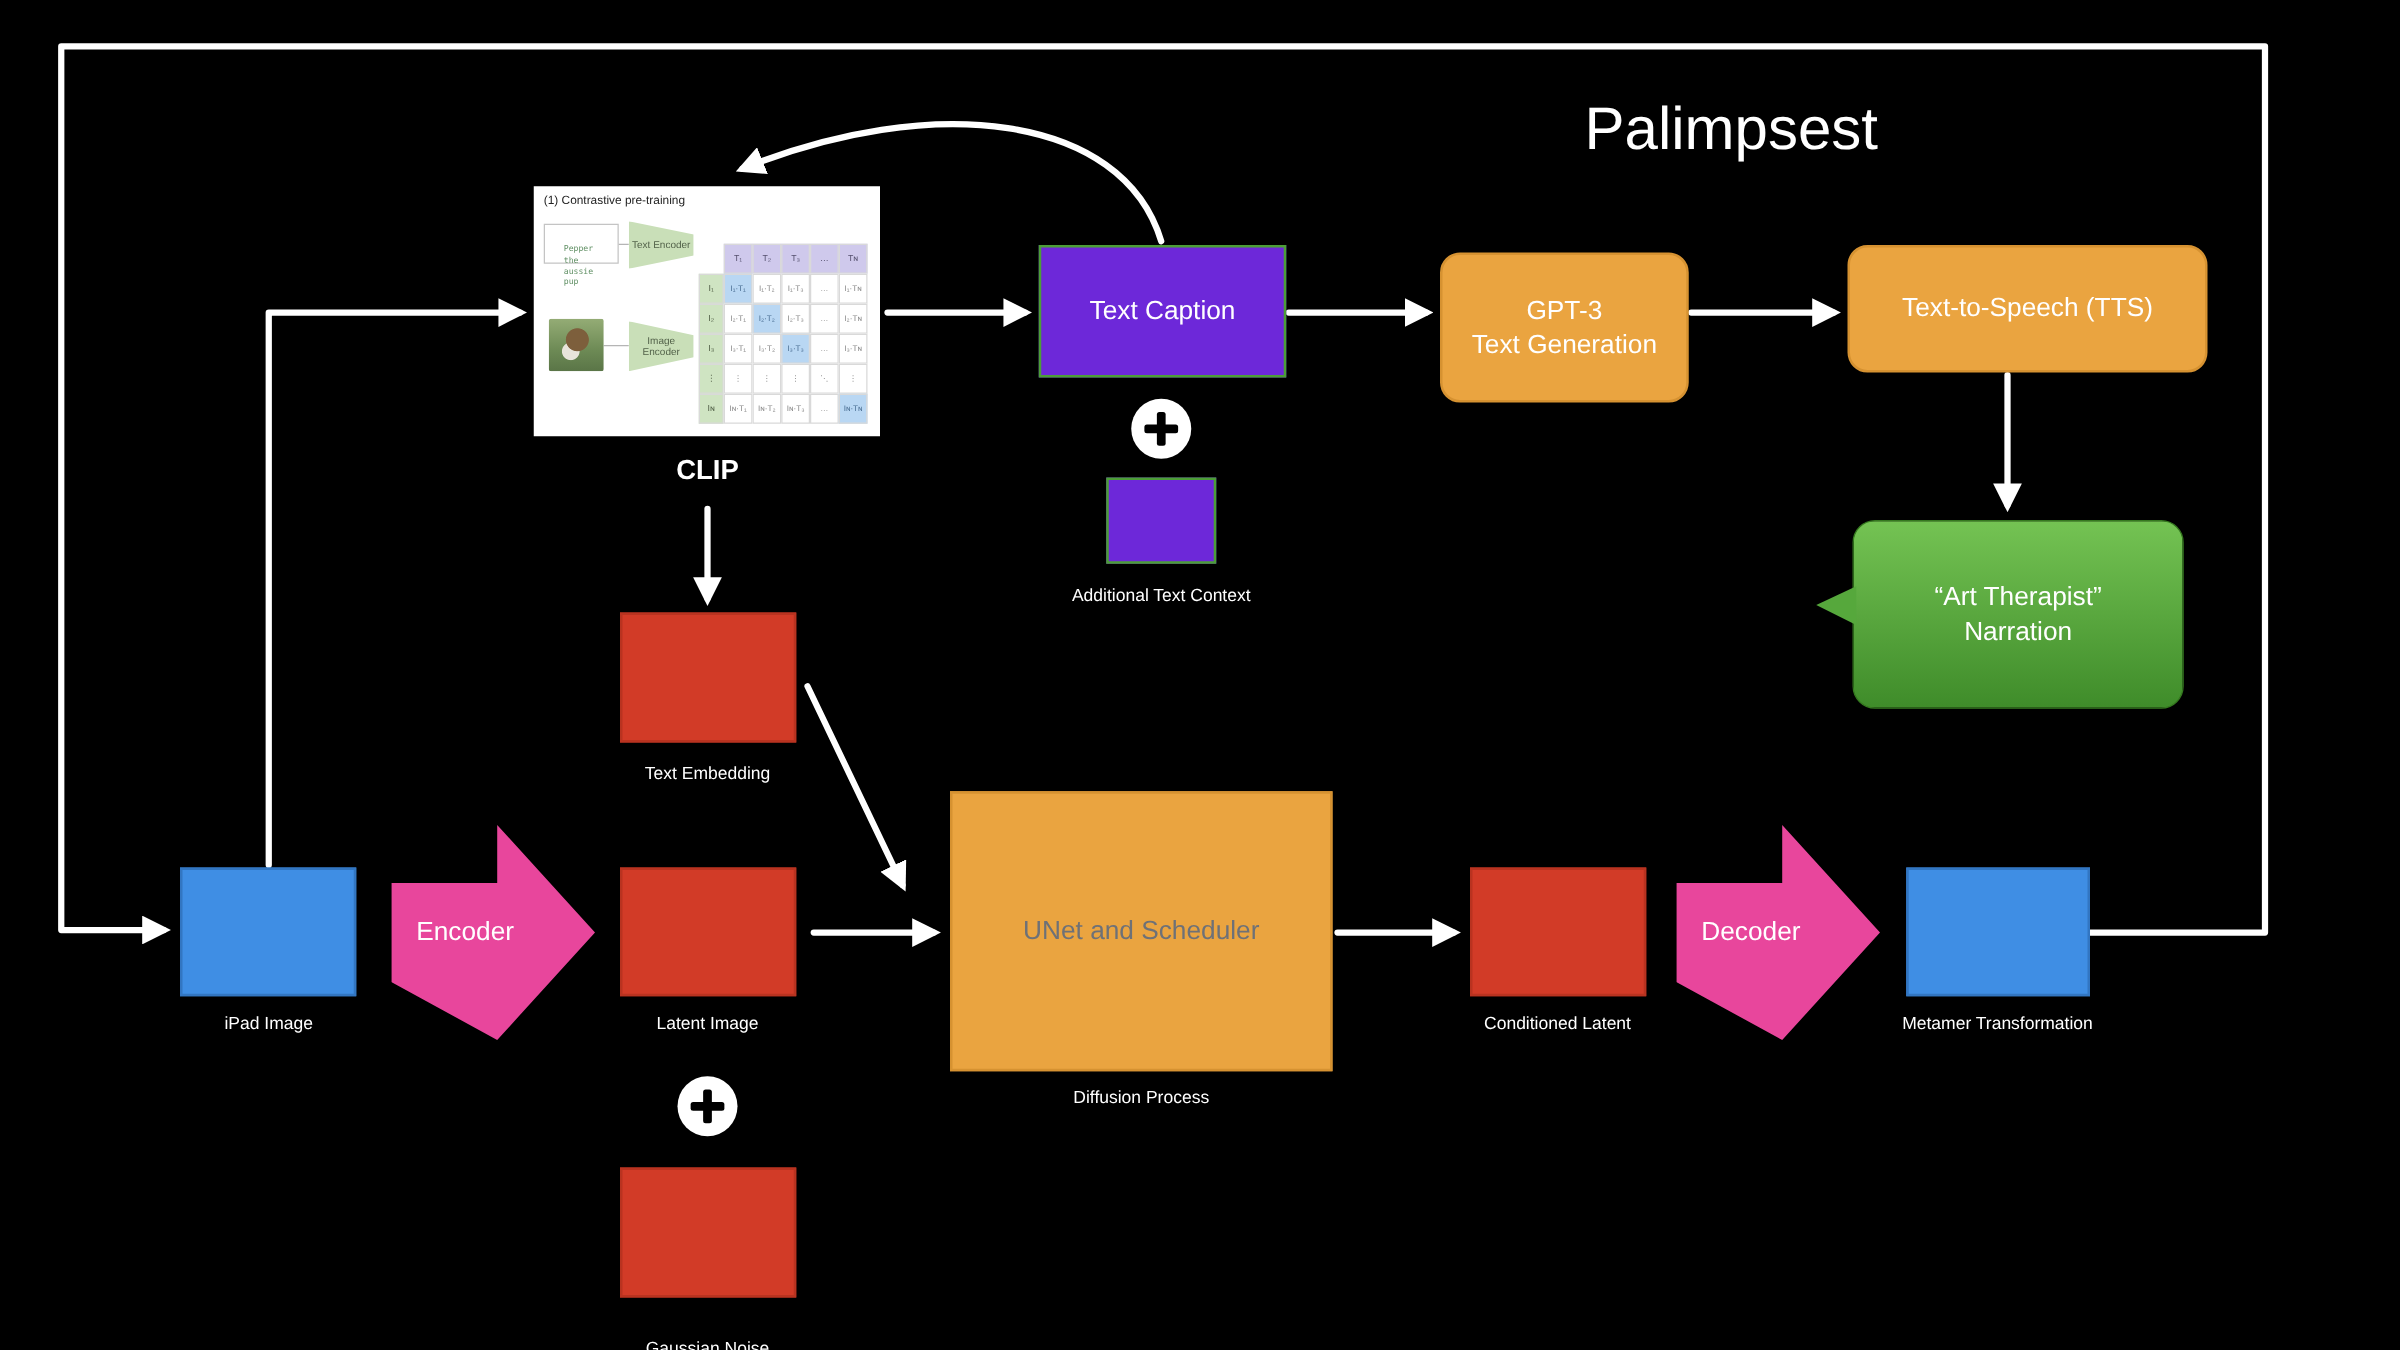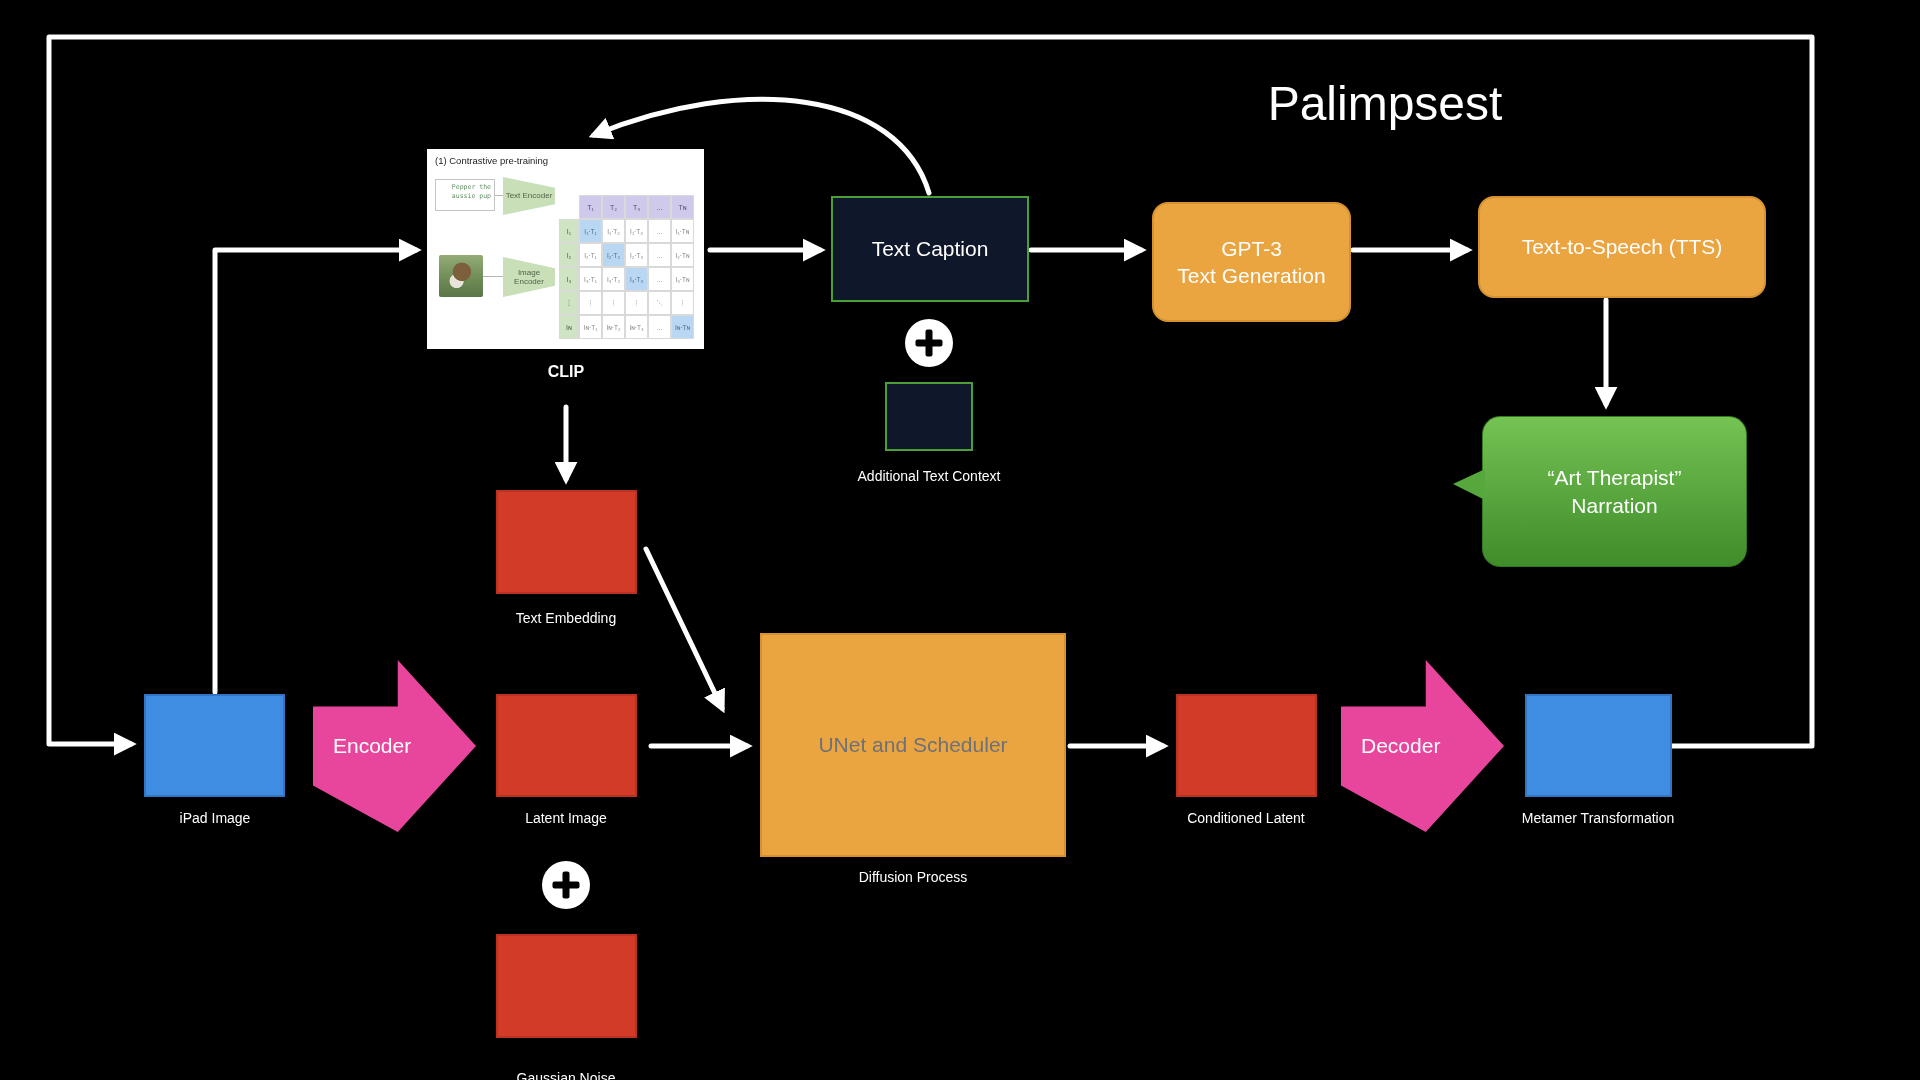--- a/index.html
+++ b/index.html
@@ -14,21 +14,21 @@
     position:absolute; left:1385px; top:76px; transform:translateX(-50%);
     color:#fff; font-size:48px; font-weight:500; white-space:nowrap;
   }
 
   .box {
     position:absolute; display:flex; flex-direction:column; align-items:center;
     justify-content:center; text-align:center; color:#fff; font-size:21px;
     line-height:1.3;
   }
   .red    { background:#d23b27; border:2px solid #b93320; }
-  .green  { background:#0f172a; border:2px solid #4c9e37; }
+  .green  { background:#6d28d9; border:2px solid #4c9e37; }
   .blue   { background:#3f8ee4; border:2px solid #3276c2; }
   .orange { background:#eaa440; border:2px solid #d69231; }
   .rounded{ border-radius:16px; }
 
   #text-caption   { left:831px;  top:196px; width:198px; height:106px; }
   #additional-box { left:885px;  top:382px; width:88px;  height:69px;  }
   #gpt3           { left:1152px; top:202px; width:199px; height:120px;  }
   #tts            { left:1478px; top:196px; width:288px; height:102px; }
   #narration      { left:1482px; top:416px; width:265px; height:151px;
                     background:linear-gradient(180deg,#74c353,#3f8c2a);
@@ -61,38 +61,38 @@
   }
   .plus-circle::before { width:27px; height:7px; }
   .plus-circle::after  { width:7px;  height:27px; }
   #plus-caption { left:905px; top:319px; }
   #plus-latent  { left:542px; top:861px; }
 
   .flow-label {
     position:absolute; transform:translateX(-50%); color:#fff; font-size:14px;
     font-weight:500; white-space:nowrap; text-align:center;
   }
-  #lbl-clip           { left:566px;  top:363px;  font-weight:700; font-size:16px; }
+  #lbl-clip           { left:566px;  top:363px;  font-weight:700; font-size:22px; }
   #lbl-additional     { left:929px;  top:468px;  }
   #lbl-text-embedding { left:566px;  top:610px;  }
   #lbl-ipad           { left:215px;  top:810px;  }
   #lbl-latent         { left:566px;  top:810px;text-align:right;  }
   #lbl-gaussian       { left:566px;  top:1050px;margin-top:20px; }
   #lbl-diffusion      { left:913px;  top:869px;  }
   #lbl-conditioned    { left:1246px; top:810px;  }
   #lbl-metamer        { left:1598px; top:810px;  }
 
   
   .clip-panel { position:absolute; left:427px; top:149px; width:277px; height:200px;
                 background:#fff; color:#222; }
   .clip-fig-title { position:absolute; left:8px; top:6px; font-size:9.5px; color:#222; }
   .prompt-box { position:absolute; left:8px; top:30px; width:60px; height:32px;
                 border:1px solid #c4c4c4; color:#5f8f63;
                 font-family:"DejaVu Sans Mono",monospace; font-size:6.5px;
-                padding:3px; line-height:1.35;text-align:right; }
+                padding:15px; line-height:1.35; }
   .mini-line { position:absolute; height:1px; background:#b5b5b5; }
   #mini-line-text  { left:68px; top:46px;  width:8px;  }
   #mini-line-image { left:56px; top:127px; width:20px; }
   .trap { position:absolute; clip-path:polygon(0 0, 100% 28%, 100% 72%, 0 100%);
           background:#c9dfb8; color:#53624a; display:flex; align-items:center;
           justify-content:center; text-align:center; font-size:8px; line-height:1.15; }
   #text-encoder  { left:76px; top:28px;  width:52px; height:38px; }
   #image-encoder { left:76px; top:108px; width:52px; height:40px; }
   .dog { position:absolute; left:12px; top:106px; width:44px; height:42px;
          border-radius:2px;

